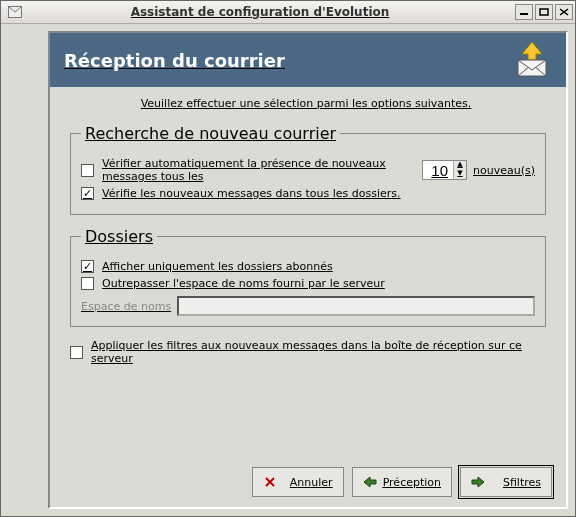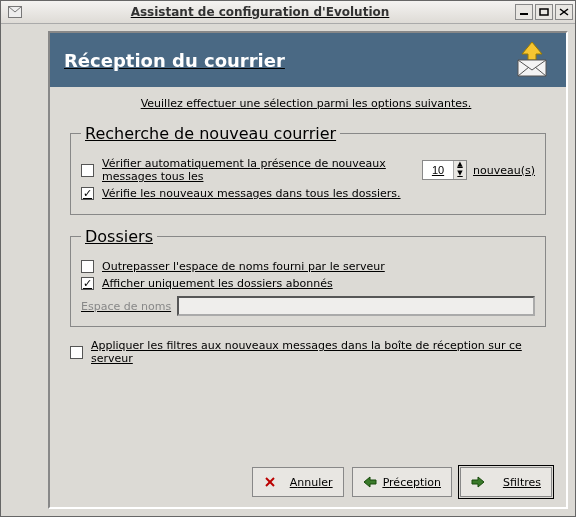--- a/index.html
+++ b/index.html
@@ -81,21 +81,21 @@
   }
   .chk.checked::after { content: "✓"; color: #000; font-weight: bold; }
   .under { text-decoration: underline; }
   .spin {
     display: inline-flex;
     border: 1px solid #888;
     background: #fff;
     height: 20px;
     margin: 0 6px;
   }
-  .spin-val { width: 30px; padding: 2px 5px; text-align: center; font-size: 11px; border-right: 1px solid #ccc; background:#fff; border:none; outline:none;}
+  .spin-val { width: 30px; padding: 2px 5px; text-align: right; font-size: 15px; border-right: 1px solid #ccc; background:#fff; border:none; outline:none;}
   .spin-btns { display:flex; flex-direction:column; width:13px; }
   .spin-btns span { flex:1; font-size:7px; text-align:center; line-height:1; border-left:1px solid #aaa; background:#e8e6e2;}
   .ns-row { display:flex; align-items:center; margin-top:6px; }
   .ns-label { color:#888; margin-right:6px;}
   .ns-input { flex:1; height:20px; border:2px inset #aaa; background:#efeeec; }
   .button-bar {
     padding: 8px 14px 10px 0;
     display: flex; justify-content: flex-end; gap: 8px;
     border-top: 0;
   }
@@ -183,27 +183,27 @@
           <div class="row">
             <span class="chk checked"></span>
             <span>Vérifie les nouveaux messages dans tous les dossiers.</span>
           </div>
         </fieldset>
 
         <fieldset class="grp">
           <legend>Dossiers</legend>
 
           <div class="row">
+            <span class="chk checked"></span>
+            <span>Afficher uniquement les dossiers abonnés</span>
+          </div>
+
+          <div class="row">
             <span class="chk"></span>
             <span>Outrepasser l'espace de noms fourni par le serveur</span>
-          </div>
-
-          <div class="row">
-            <span class="chk checked"></span>
-            <span>Afficher uniquement les dossiers abonnés</span>
           </div>
 
           <div class="ns-row">
             <span class="ns-label">Espace de noms</span>
             <input class="ns-input" disabled="" value="" style="">
           </div>
         </fieldset>
 
         <div class="row">
           <span class="chk"></span>

